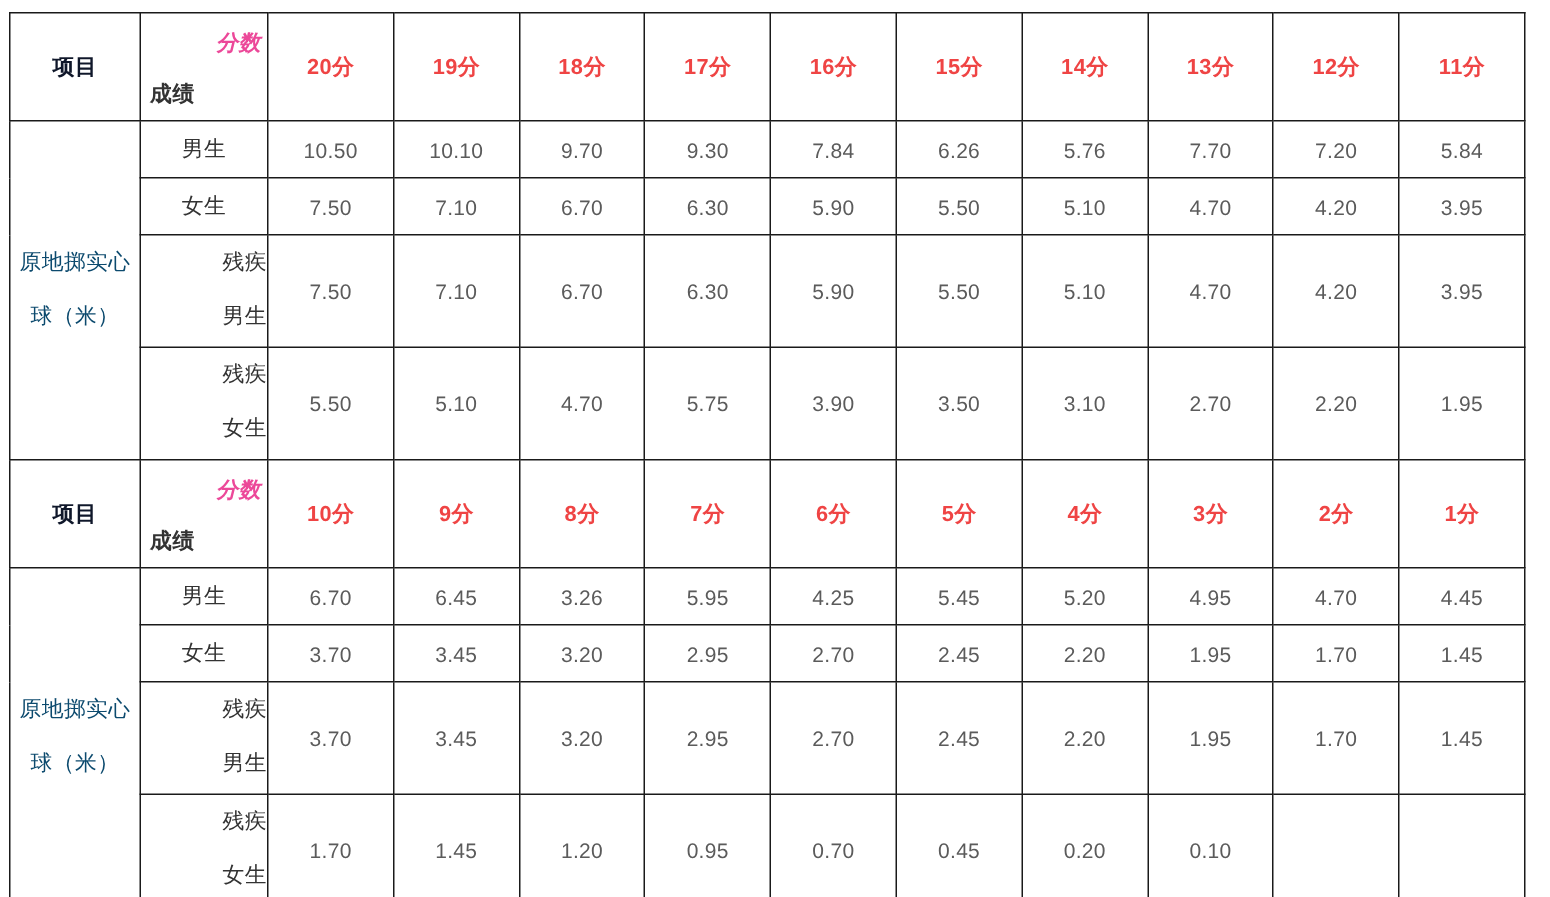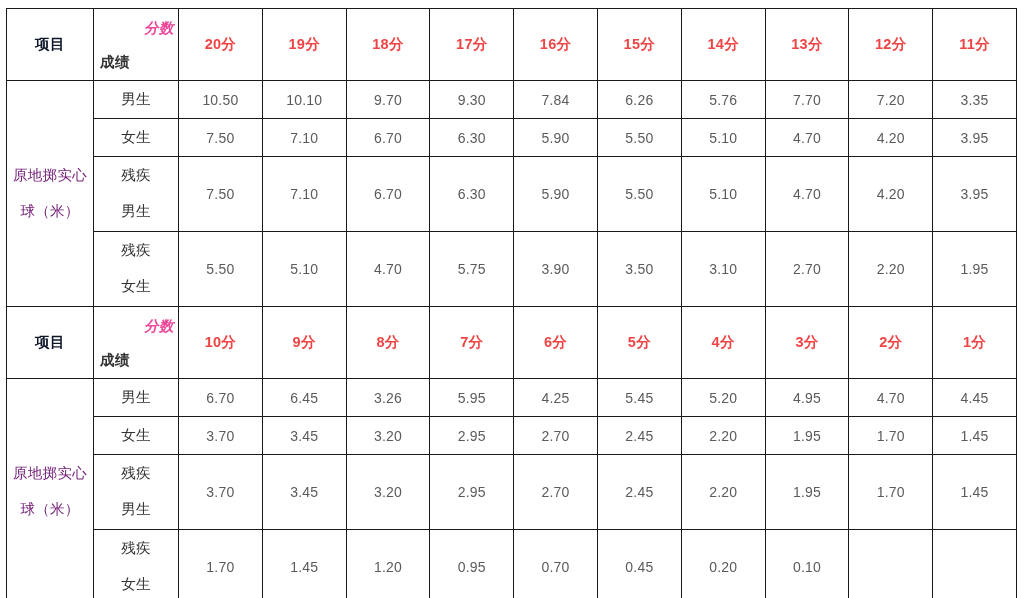--- a/index.html
+++ b/index.html
@@ -91,34 +91,35 @@
     font-weight: 700;
     color: #ef4444;
     letter-spacing: 0.3px;
     height: 71px;
   }
 
   
   .item-cell {
     font-size: 14.5px;
     font-weight: 400;
-    color: #701a75;
+    color: #0c4a6e;
     line-height: 2.45;
     letter-spacing: 0.3px;
   }
 
   
   .cat-cell {
     font-size: 14.5px;
     font-weight: 400;
     color: #333333;
     letter-spacing: 0.3px;
   }
   .cat-cell.two-line {
     line-height: 2.45;
+    text-align: right;
   }
 
   
   .val-cell {
     font-size: 14px;
     font-weight: 400;
     color: #5b5b5b;
     letter-spacing: 0.2px;
   }
 
@@ -176,21 +177,21 @@
         <td class="cat-cell">男生</td>
         <td class="val-cell">10.50</td>
         <td class="val-cell">10.10</td>
         <td class="val-cell">9.70</td>
         <td class="val-cell">9.30</td>
         <td class="val-cell">7.84</td>
         <td class="val-cell">6.26</td>
         <td class="val-cell">5.76</td>
         <td class="val-cell">7.70</td>
         <td class="val-cell">7.20</td>
-        <td class="val-cell">3.35</td>
+        <td class="val-cell">5.84</td>
       </tr>
 
       <tr class="row-h-single">
         <td class="cat-cell">女生</td>
         <td class="val-cell">7.50</td>
         <td class="val-cell">7.10</td>
         <td class="val-cell">6.70</td>
         <td class="val-cell">6.30</td>
         <td class="val-cell">5.90</td>
         <td class="val-cell">5.50</td>

